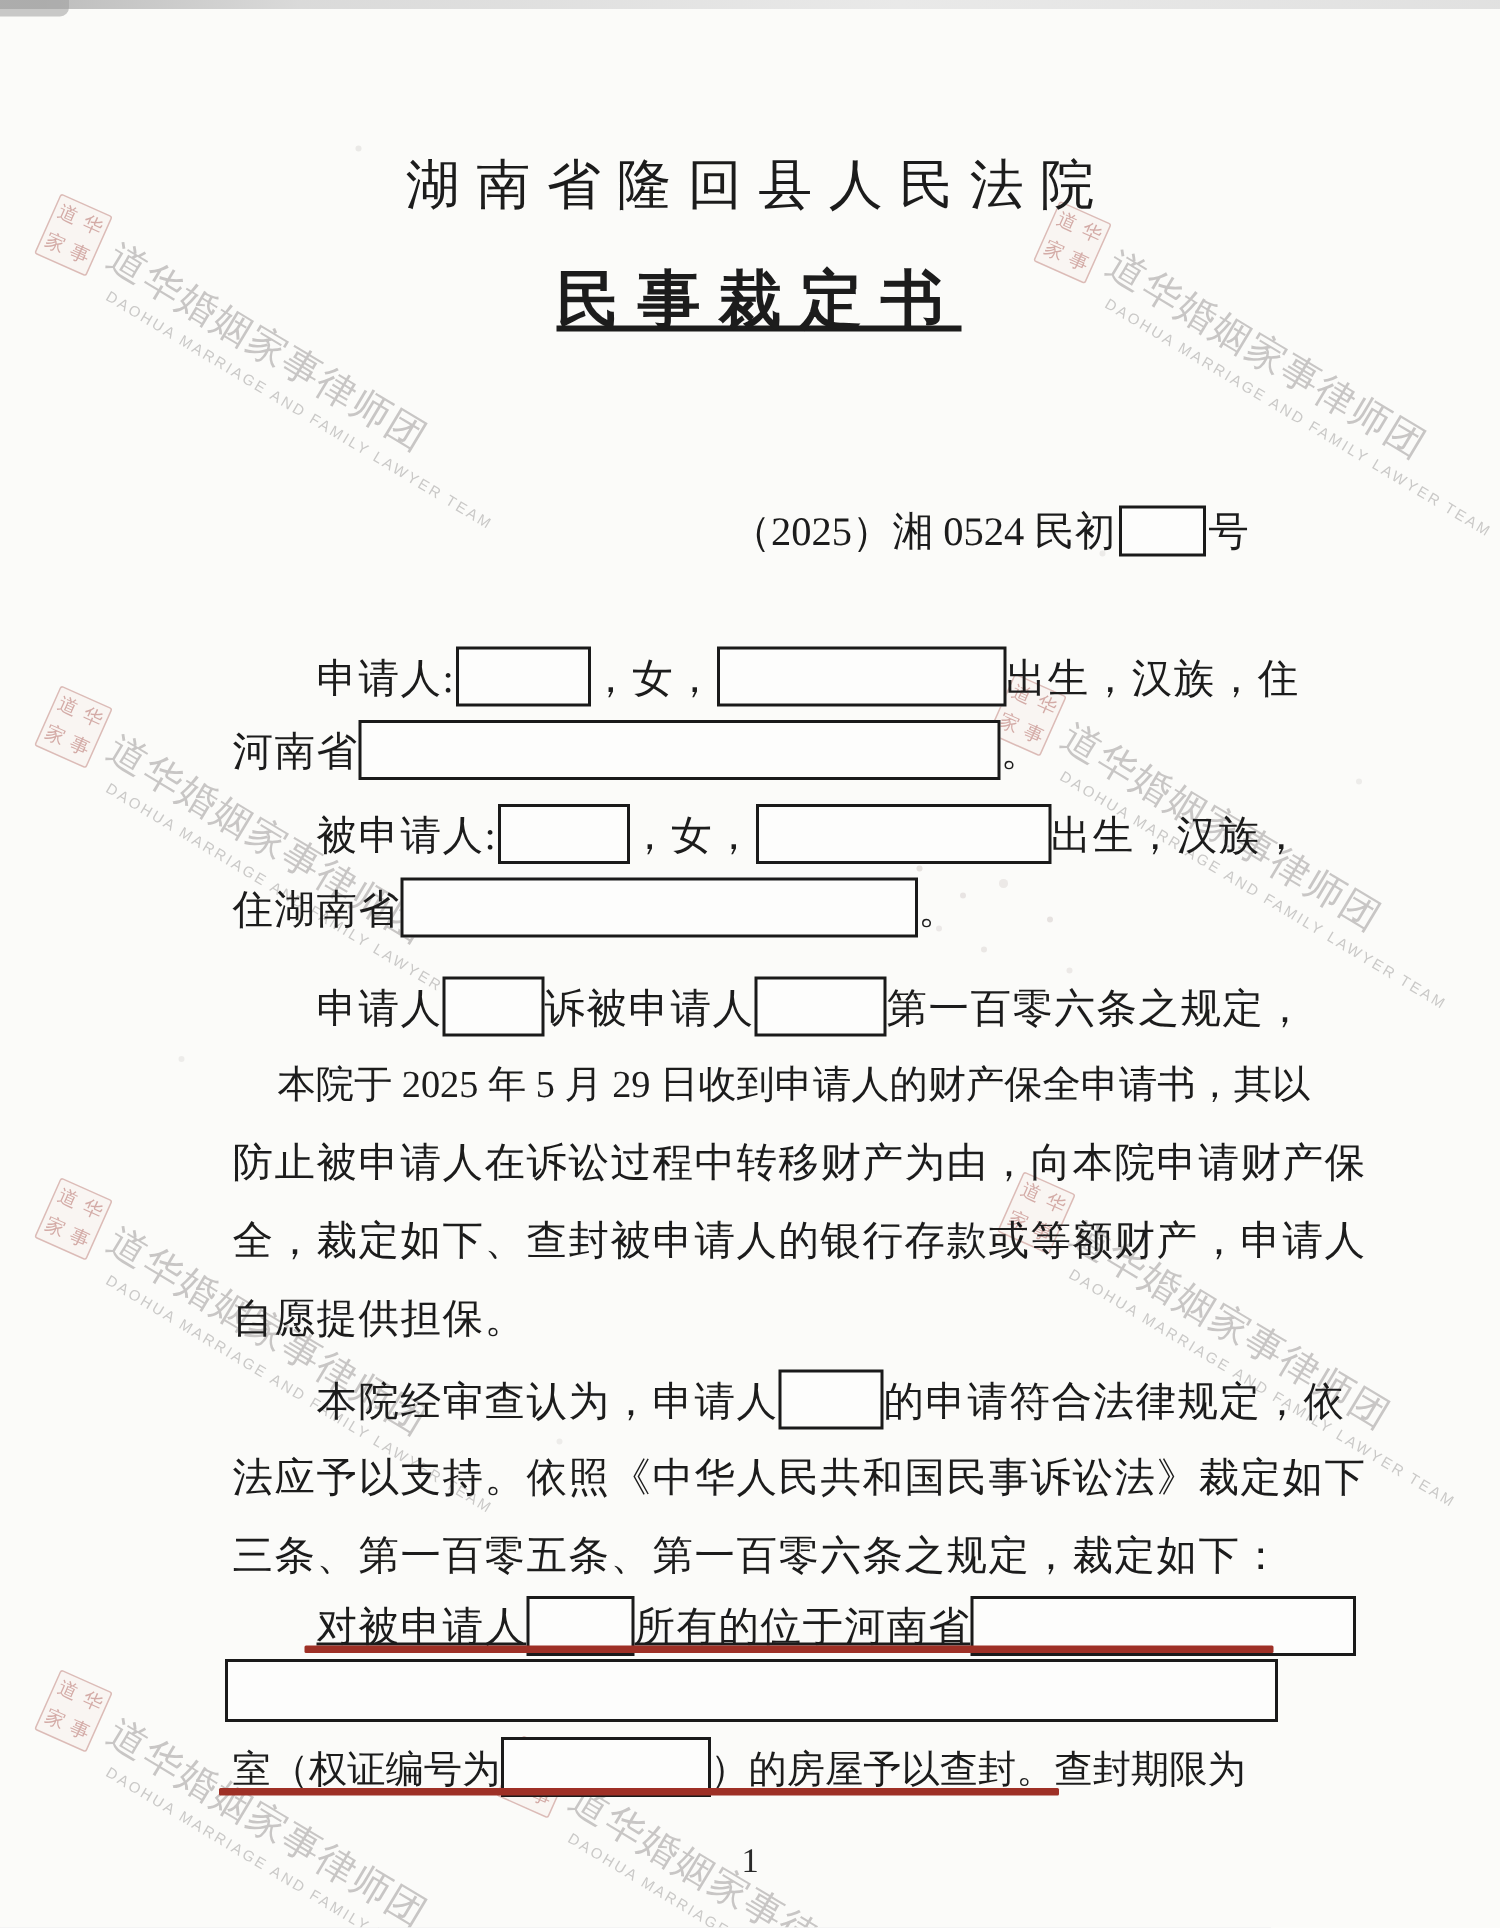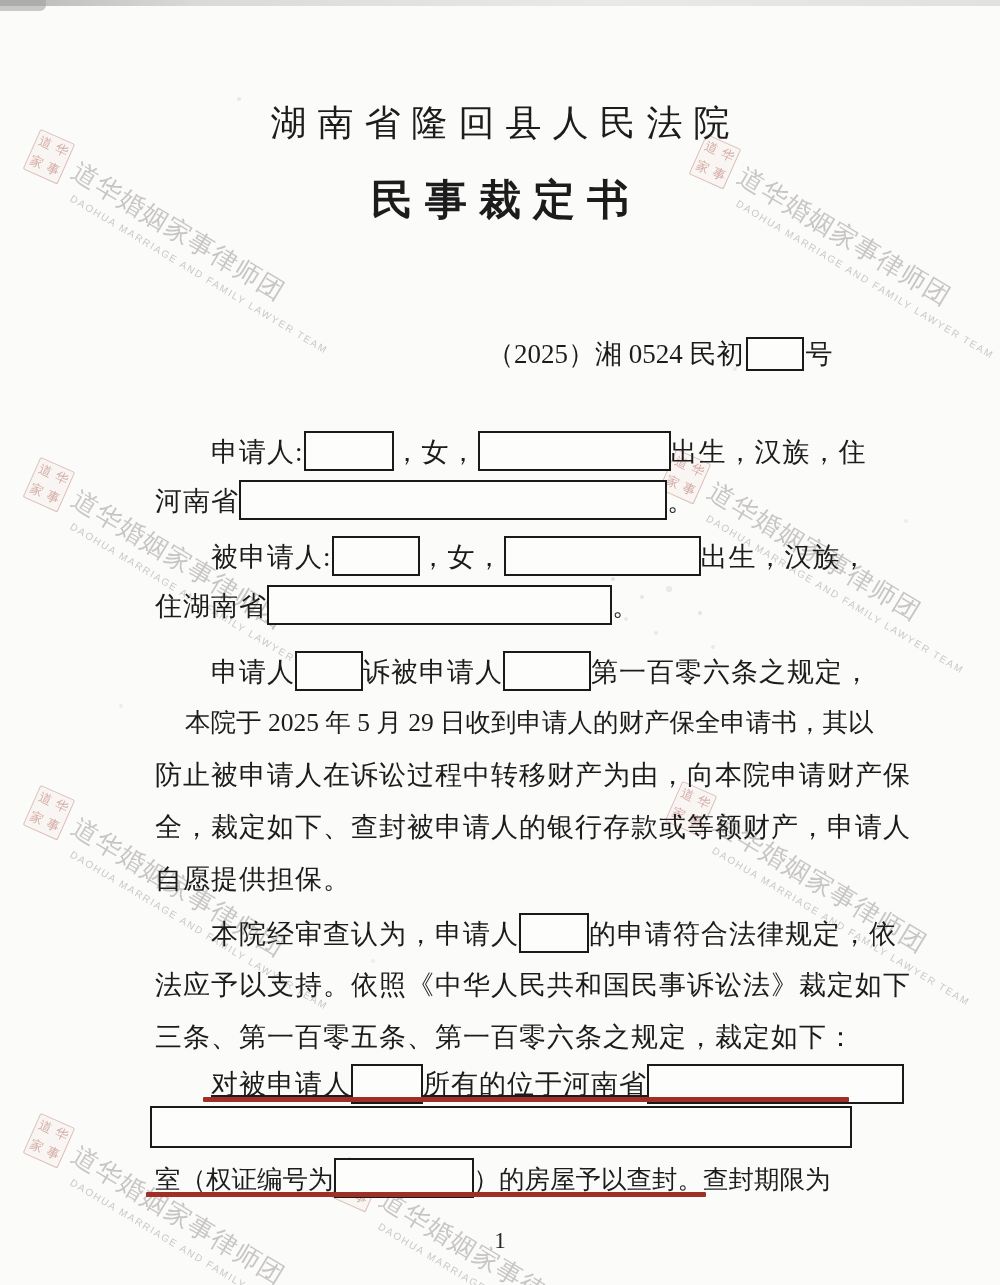--- a/index.html
+++ b/index.html
@@ -39,21 +39,21 @@
   }
   
   .court-name {
     position:absolute; top:99px; left:0; width:100%;
     text-align:center; font-size:36px; letter-spacing:11px; padding-left:11px;
     box-sizing:border-box; white-space:nowrap;
   }
   .doc-title {
     position:absolute; top:172px; left:0; width:100%;
     text-align:center; font-size:42px; font-weight:bold;
-    letter-spacing:12px; padding-left:12px; box-sizing:border-box; white-space:nowrap;
+    letter-spacing:12px; padding-left:12px; box-sizing:border-box; white-space:nowrap;text-decoration:underline;
   }
   
   .case-line {
     position:absolute; left:487px; top:336px; font-size:27px;
     display:flex; align-items:center; white-space:nowrap;
   }
   .case-box {
     width:58px; height:34px; border:2px solid #1a1a1a; background:#fdfdfc;
     margin:0 2px; box-sizing:border-box;
   }

